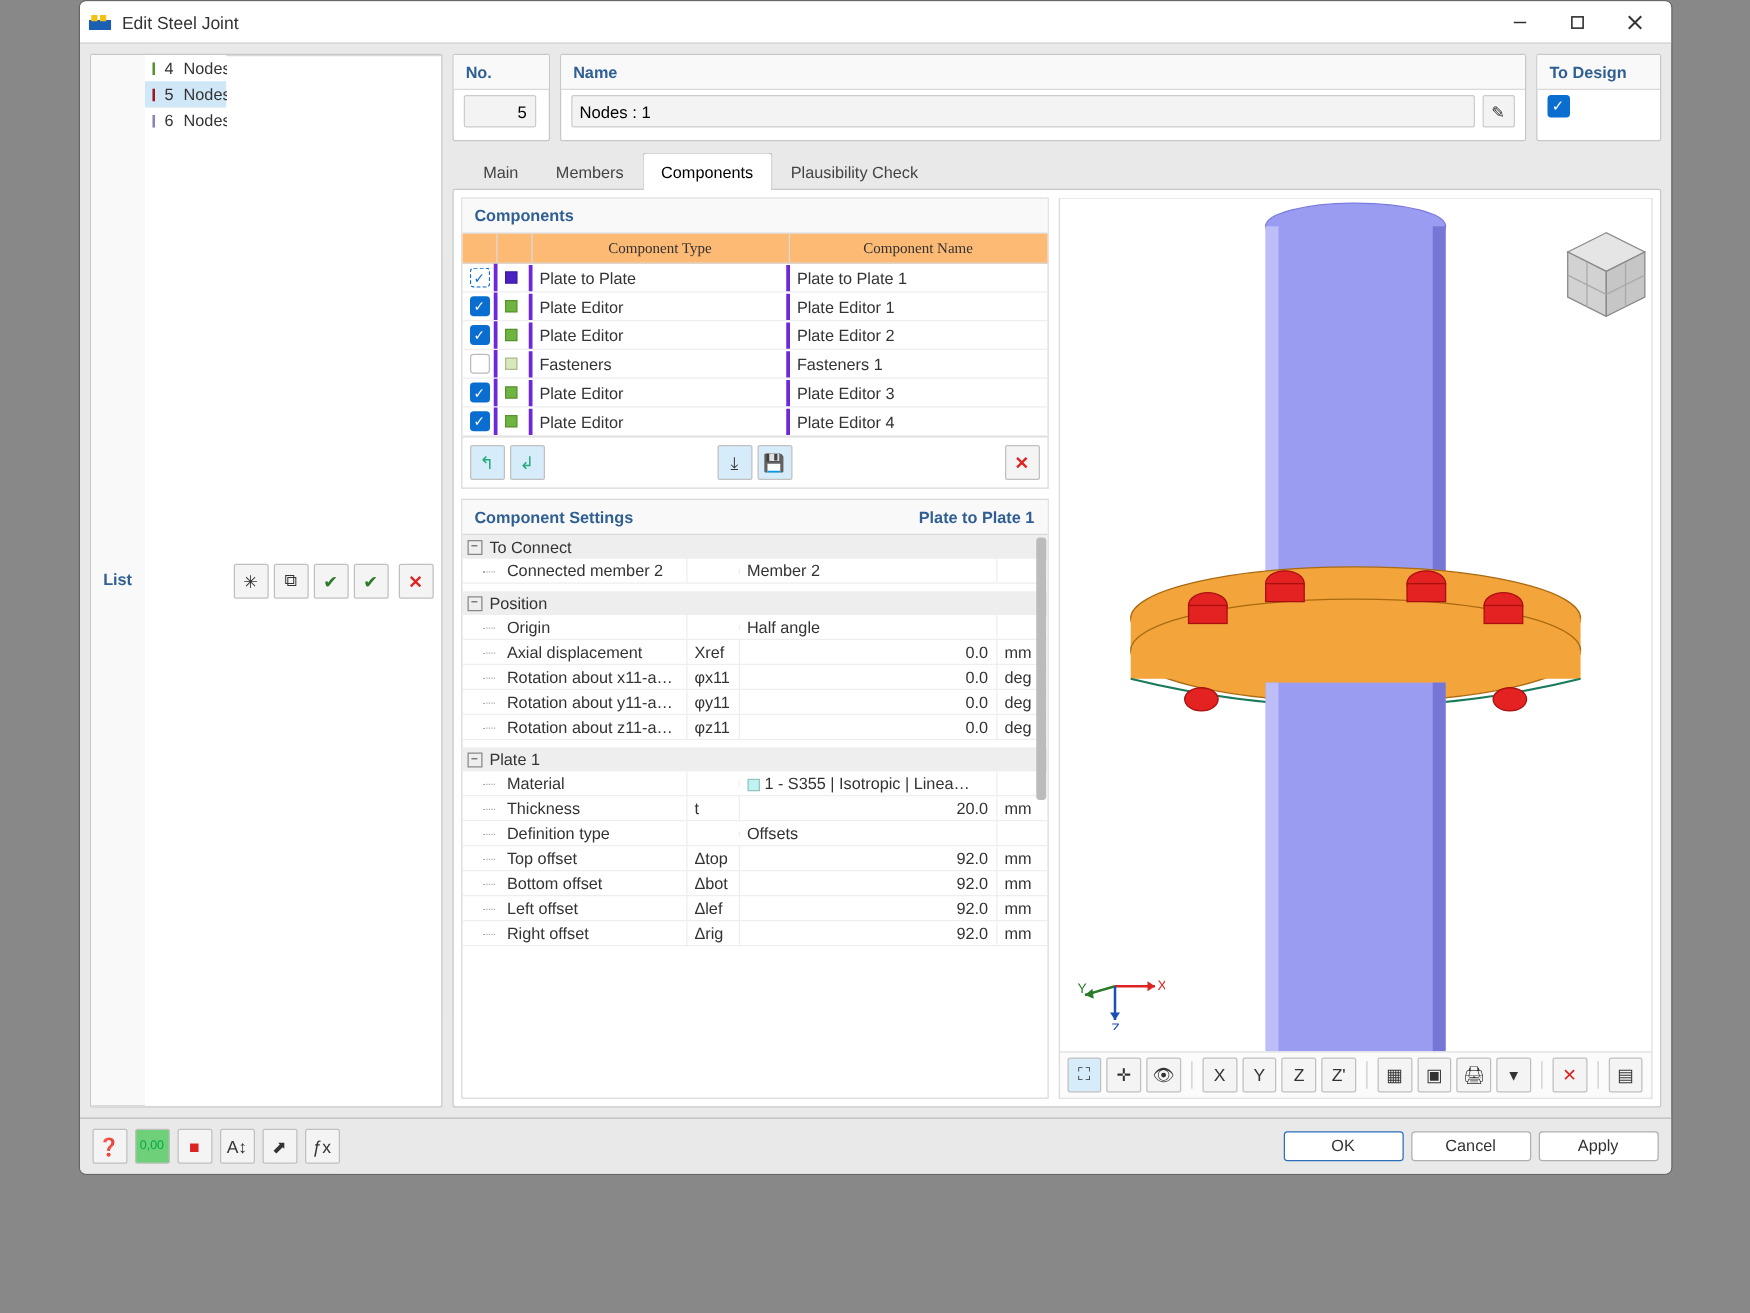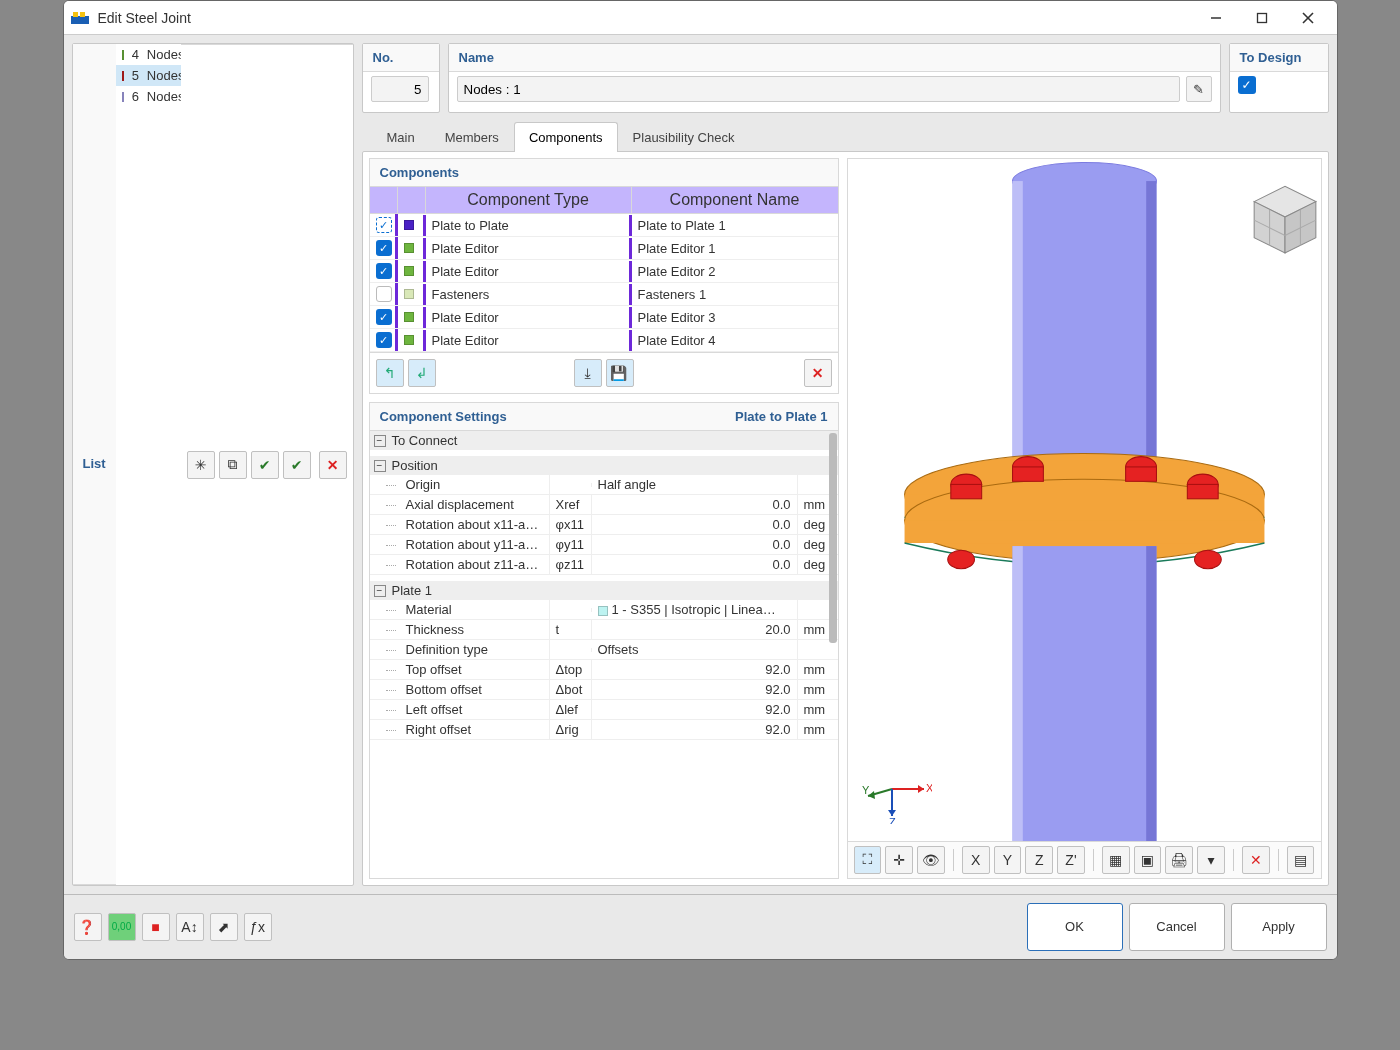--- a/index.html
+++ b/index.html
@@ -175,23 +175,24 @@
   }
   .inner-panel{
     border:1px solid var(--border-light);
     display:flex;
     flex-direction:column;
     min-height:0;
   }
   .table-head{
     display:grid;
     grid-template-columns:28px 28px 1fr 1fr;
-    background:#c4b5fd;
+    background:#fdba74;
     border-bottom:1px solid var(--border-light);
-    font-size:16px;
+    font-size:12px;
+    font-family:Liberation Serif, serif;
   }
   .table-head > div{padding:4px 6px;border-right:1px solid var(--border-light);text-align:center;}
   .table-head > div:last-child{border-right:none;}
   .comp-row{
     display:grid;
     grid-template-columns:28px 28px 1fr 1fr;
     align-items:center;
     border-bottom:1px solid #eee;
     font-size:13px;
   }
@@ -248,21 +249,21 @@
   }
   .footer{
     border-top:1px solid #bbb;
     background:var(--bg);
     padding:8px 10px;
     display:flex;
     align-items:center;
     gap:6px;
   }
   .btn{
-    min-width:96px;height:48px;
+    min-width:96px;height:24px;
     border:1px solid #b0b0b0;background:#fff;border-radius:3px;
     display:flex;align-items:center;justify-content:center;
     font-size:13px;
   }
   .btn.primary{border-color:#2b6fb8;}
   .spacer{flex:1;}
   .vbar{width:1px;height:22px;background:#ccc;margin:0 4px;}
 </style>
 </head>
 <body>
@@ -437,20 +438,26 @@
             <div class="inner-panel" style="flex:1;">
               <div class="panel-header">
                 <span>Component Settings</span>
                 <span class="spacer"></span>
                 <span style="color:var(--blue);">Plate to Plate 1</span>
               </div>
               <div class="settings-body" id="settings-body">
                   <div class="tree-group-head">
                     <span class="tree-toggle">−</span>
                     <span>To Connect</span>
+                  </div>
+                  <div class="prop-row">
+                    <div class="lbl">Connected member 2</div>
+                    <div></div>
+                    <div class="valL">Member 2</div>
+                    <div></div>
                   </div>
                   <div style="height: 6px;"></div>
                   <div class="tree-group-head">
                     <span class="tree-toggle">−</span>
                     <span>Position</span>
                   </div>
                   <div class="prop-row">
                     <div class="lbl">Origin</div>
                     <div></div>
                     <div class="valL">Half angle</div>

